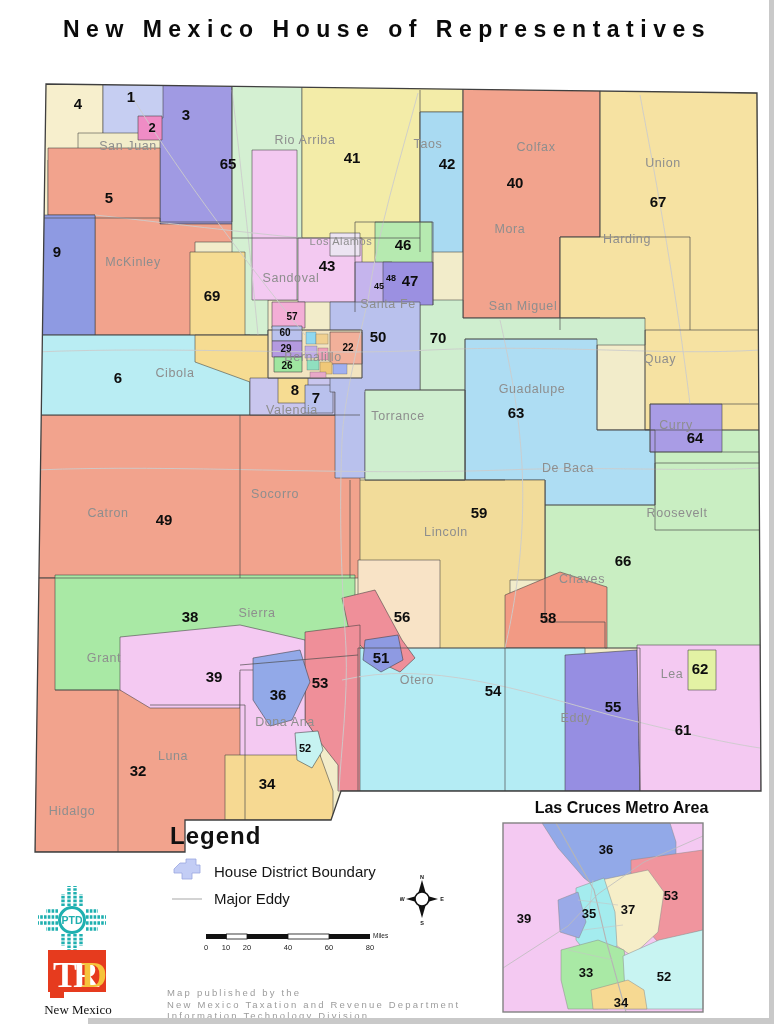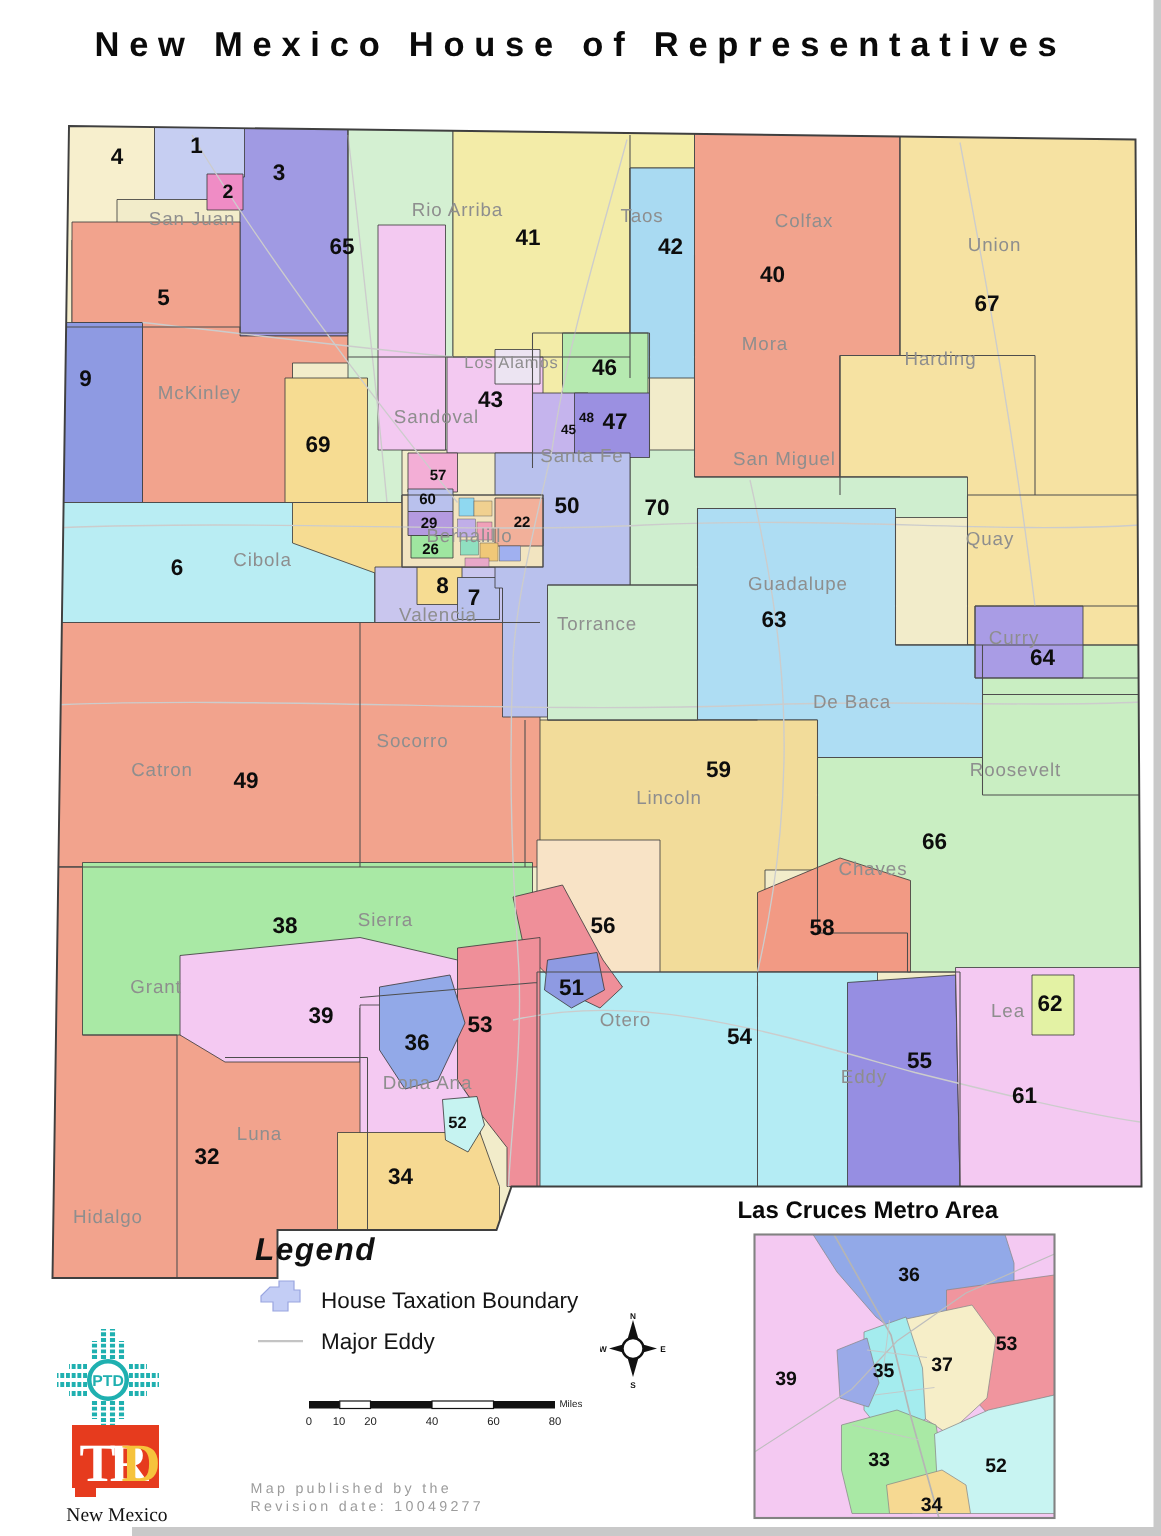--- a/index.html
+++ b/index.html
@@ -15,27 +15,27 @@
   .state-outline{stroke:#3f3f3f;stroke-width:1.3;fill:none;}
   #county-labels text{fill:#8e8e8e;font-size:12.5px;text-anchor:middle;letter-spacing:0.6px;
         font-family:"Liberation Sans",sans-serif;}
   #district-labels text{fill:#0d0d0d;font-weight:bold;font-size:15px;text-anchor:middle;
         font-family:"Liberation Sans",sans-serif;}
   #inset-labels text{fill:#0d0d0d;font-weight:bold;font-size:13px;text-anchor:middle;
         font-family:"Liberation Sans",sans-serif;}
   #scalebar-labels text{fill:#222;font-size:7.5px;text-anchor:middle;
         font-family:"Liberation Sans",sans-serif;}
   #legend{position:absolute;left:170px;top:822px;width:280px;}
-  #legend .legend-h{font-size:21px;font-weight:bold;letter-spacing:1px;color:#111;margin-bottom:8px;font-style:italic;}
+  #legend .legend-h{font-size:24px;font-weight:bold;letter-spacing:1px;color:#111;margin-bottom:8px;}
   .legend-row{display:flex;align-items:center;height:27px;}
   .legend-icon{width:44px;flex:0 0 44px;}
   .legend-label{font-size:15px;color:#151515;}
   #compass{position:absolute;left:400px;top:874px;}
   #scalebar{position:absolute;left:202px;top:928px;}
-  #inset-title{position:absolute;left:471px;top:799px;width:215px;text-align:center;
+  #inset-title{position:absolute;left:514px;top:799px;width:215px;text-align:center;
         font-size:16px;font-weight:bold;color:#0a0a0a;}
   #insetsvg{position:absolute;left:498px;top:820px;}
   #ptd-logo{position:absolute;left:34px;top:882px;}
   #trd-logo{position:absolute;left:34px;top:946px;}
   #footer{position:absolute;left:167px;top:987px;font-size:9.5px;color:#9c9c9c;
         letter-spacing:2.2px;line-height:11.6px;white-space:nowrap;}
   .edge-right{position:absolute;right:0;top:0;width:5px;height:1024px;background:#c9c9c9;}
   .edge-bottom{position:absolute;left:88px;right:0;bottom:0;height:6px;background:#c9c9c9;}
 </style>
 </head>
@@ -246,21 +246,21 @@
   </svg>
 
   <div id="legend">
     <div class="legend-h">Legend</div>
     <div class="legend-row">
       <span class="legend-icon">
         <svg width="34" height="26">
             <polygon points="4,12 10,6 16,6 16,2 26,2 26,8 30,8 30,16 22,16 22,22 12,22 12,16 4,16" fill="#c3cdf5" stroke="#9aa6e0" stroke-width="0.8"></polygon>
           </svg>
       </span>
-      <span class="legend-label">House Taxation Boundary</span>
+      <span class="legend-label">House District Boundary</span>
     </div>
     <div class="legend-row">
       <span class="legend-icon">
         <svg width="34" height="10">
             <line x1="2" y1="5" x2="32" y2="5" stroke="#c4c4c4" stroke-width="1.5"></line>
           </svg>
       </span>
       <span class="legend-label">Major Eddy</span>
     </div>
   </div>
@@ -348,18 +348,20 @@
 
   <svg id="trd-logo" width="92" height="76">
     <path d="M14,4 L72,4 L72,46 L30,46 L30,52 L16,52 L16,46 L14,46 Z" fill="#e63b1e"></path>
     <text x="19" y="41" font-size="36" font-weight="bold" fill="#ffffff" letter-spacing="-4" font-family="Liberation Serif, serif">TR</text>
     <text x="47" y="41" font-size="36" font-weight="bold" fill="#f6c33c" font-family="Liberation Serif, serif">D</text>
     <text x="44" y="68" text-anchor="middle" font-size="13" fill="#111" font-family="Liberation Serif, serif">New Mexico</text>
   </svg>
 
   <div id="footer">
     <div>Map published by the</div>
+    <div>New Mexico Taxation and Revenue Department</div>
+    <div>Information Technology Division</div>
     <div>Revision date: 10049277</div>
   </div>
 
   <div class="edge-right"></div>
   <div class="edge-bottom"></div>
 </div>
 
 </body></html>

